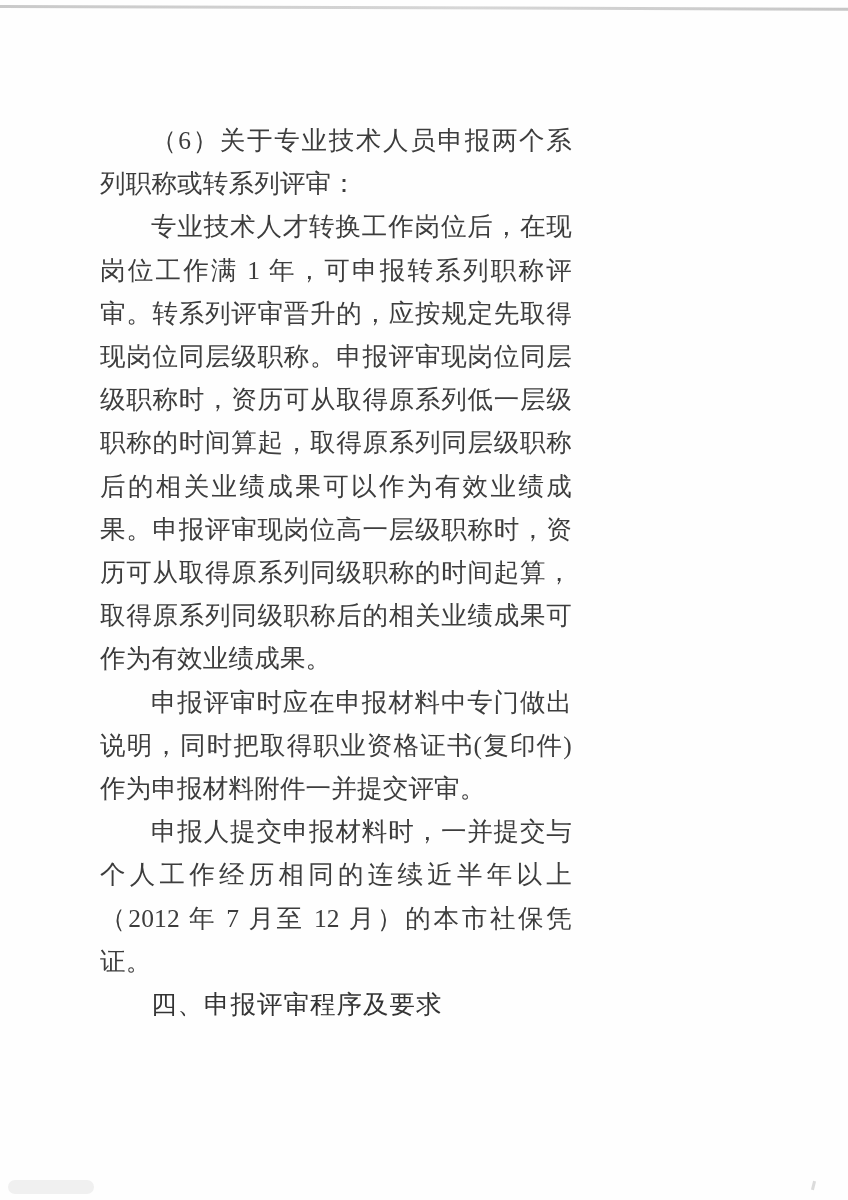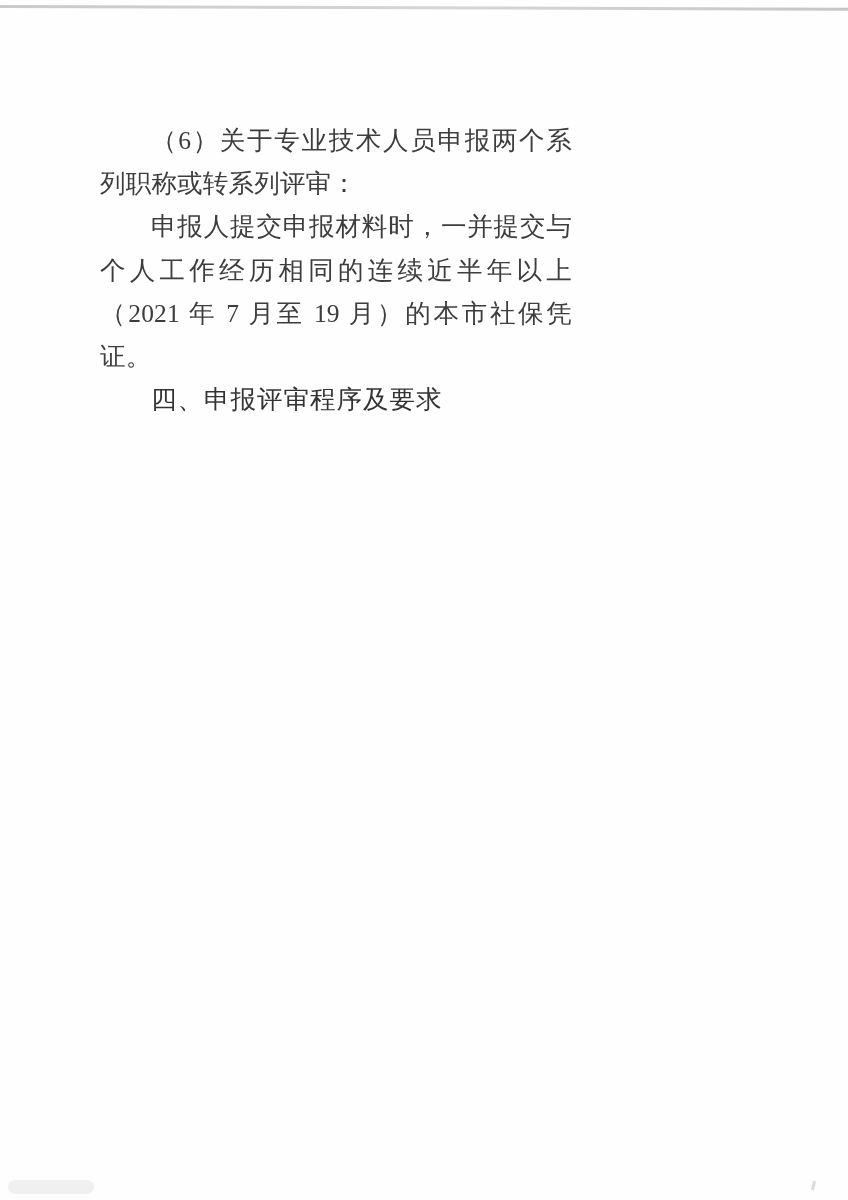--- a/index.html
+++ b/index.html
@@ -75,20 +75,22 @@
 </style>
 </head>
 <body>
 
 <div class="page">
 
   <div class="scan-edge-line"></div>
 
   <div class="content">
     <p class="para">（6）关于专业技术人员申报两个系列职称或转系列评审：</p>
-    <p class="para">申报人提交申报材料时，一并提交与个人工作经历相同的连续近半年以上（2021 年 7 月至 19 月）的本市社保凭证。</p>
+    <p class="para">专业技术人才转换工作岗位后，在现岗位工作满 1 年，可申报转系列职称评审。转系列评审晋升的，应按规定先取得现岗位同层级职称。申报评审现岗位同层级职称时，资历可从取得原系列低一层级职称的时间算起，取得原系列同层级职称后的相关业绩成果可以作为有效业绩成果。申报评审现岗位高一层级职称时，资历可从取得原系列同级职称的时间起算，取得原系列同级职称后的相关业绩成果可作为有效业绩成果。</p>
+    <p class="para">申报评审时应在申报材料中专门做出说明，同时把取得职业资格证书(复印件)作为申报材料附件一并提交评审。</p>
+    <p class="para">申报人提交申报材料时，一并提交与个人工作经历相同的连续近半年以上（2012 年 7 月至 12 月）的本市社保凭证。</p>
     <p class="section-heading">四、申报评审程序及要求</p>
   </div>
 
   <div class="smudge"></div>
   <div class="faint-corner-mark"></div>
 
 </div>
 
 </body></html>

